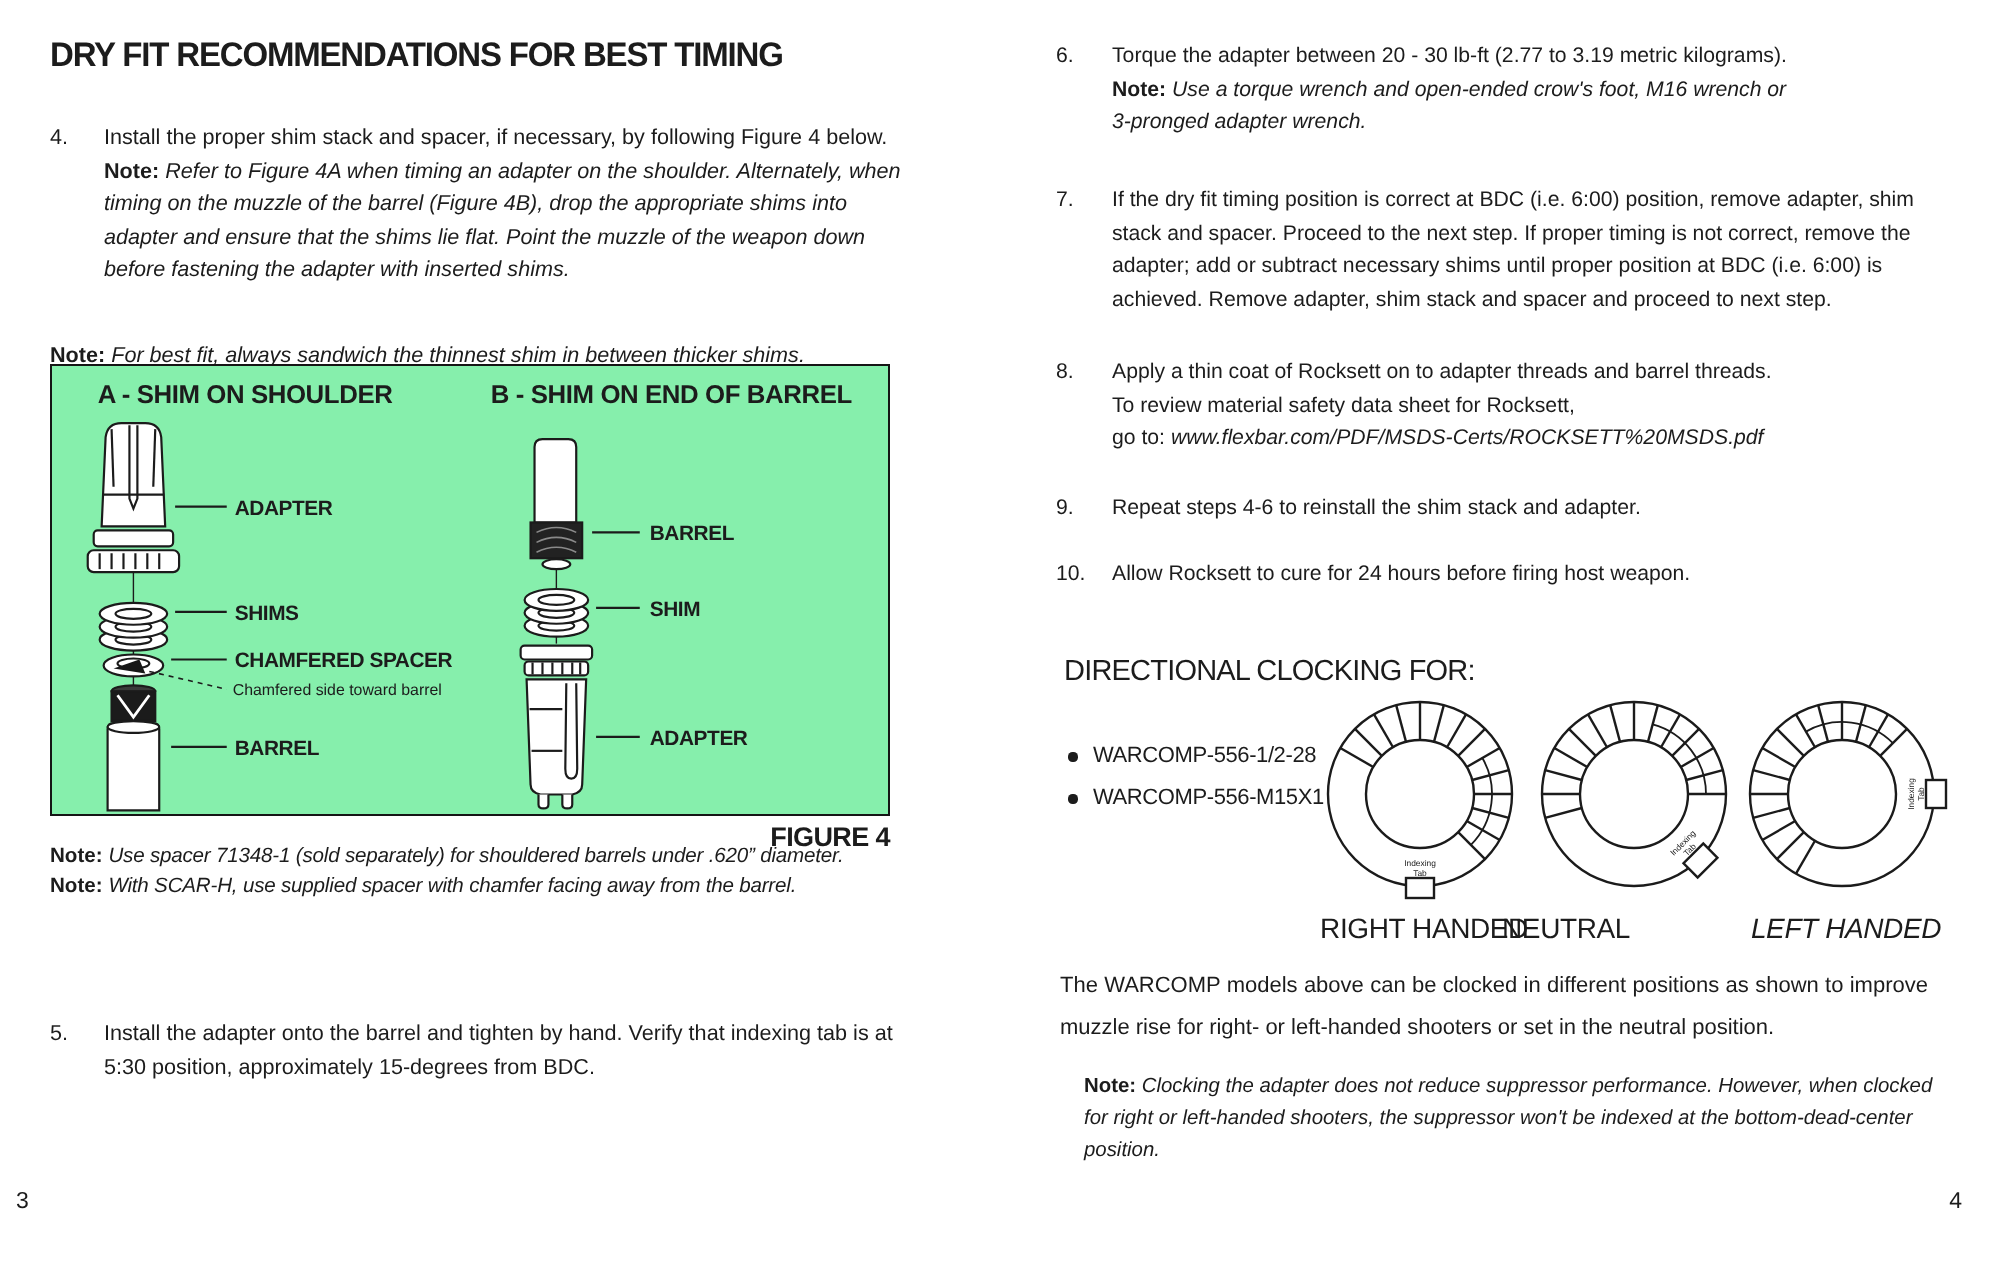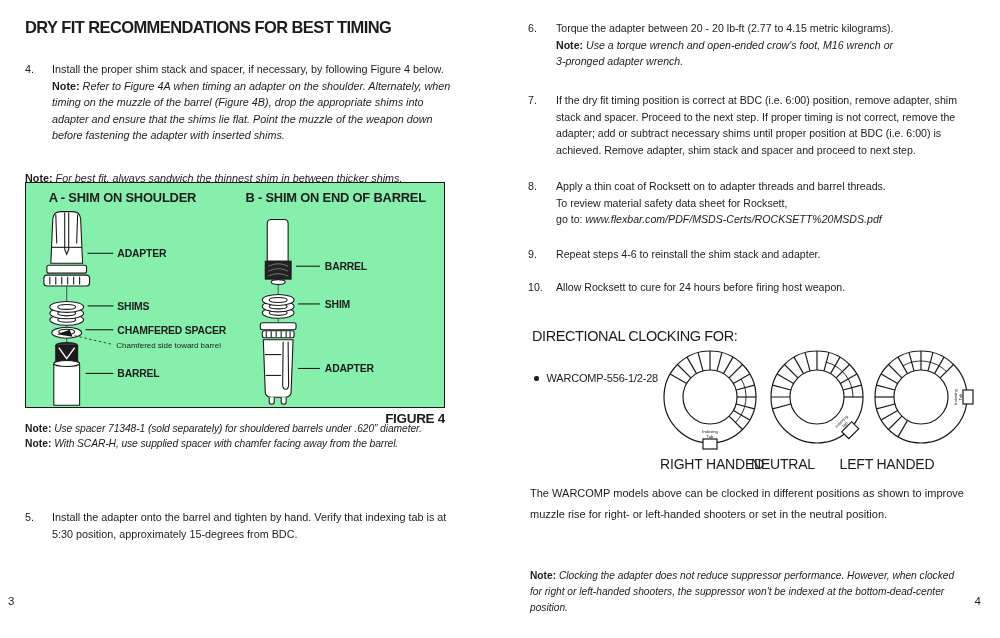--- a/index.html
+++ b/index.html
@@ -52,22 +52,22 @@
   }
   .ring-label {
     width:114px; text-align:center; top:456px;
     font-size:14px; letter-spacing:-0.2px; white-space:nowrap;
   }
   .closing-par {
     left:530px; top:483px; width:434px;
     font-size:11px; line-height:20.5px; text-align:justify;
   }
   .clock-note {
-    left:530px; top:536px; width:436px;
-    font-size:10.2px; line-height:16px;margin-top:32px;
+    left:542px; top:536px; width:436px;
+    font-size:10.2px; line-height:16px;
   }
   .page-num { font-size:11.5px; }
   svg { display:block; }
   svg text {
     font-family:"Liberation Sans","DejaVu Sans",sans-serif;
     fill:#1c1c1c;
   }
   .fig-title { font-size:13px; font-weight:bold; letter-spacing:-0.2px; }
   .fig-label { font-size:10.5px; font-weight:bold; letter-spacing:-0.2px; }
   .fig-subnote { font-size:8px; }
@@ -208,21 +208,21 @@
   </div>
 
   <div class="abs page-num" style="left:8px; top:595px;">3</div>
 </section>
 
 <section class="right-col">
 
   <div class="abs item" style="left:528px; top:20px;">
     <span class="num">6.</span>
     <div class="body">
-      <div class="pre">Torque the adapter between 20 - 20 lb-ft (2.77 to 4.15 metric kilograms).</div>
+      <div class="pre">Torque the adapter between 20 - 30 lb-ft (2.77 to 3.19 metric kilograms).</div>
       <div class="pre"><span class="note-label">Note:</span> <i>Use a torque wrench and open-ended crow's foot, M16 wrench or
 3-pronged adapter wrench.</i></div>
     </div>
   </div>
 
   <div class="abs item" style="left:528px; top:92px;">
     <span class="num">7.</span>
     <div class="body pre">If the dry fit timing position is correct at BDC (i.e. 6:00) position, remove adapter, shim
 stack and spacer. Proceed to the next step. If proper timing is not correct, remove the
 adapter; add or subtract necessary shims until proper position at BDC (i.e. 6:00) is
@@ -247,20 +247,24 @@
     <span class="num">10.</span>
     <div class="body pre">Allow Rocksett to cure for 24 hours before firing host weapon.</div>
   </div>
 
   <h2 class="abs clock-heading">DIRECTIONAL CLOCKING FOR:</h2>
 
   <ul class="abs model-list">
     <li>
         <span class="bullet"></span>
         <span>WARCOMP-556-1/2-28</span>
+      </li>
+    <li>
+        <span class="bullet"></span>
+        <span>WARCOMP-556-M15X1</span>
       </li>
   </ul>
 
   <svg width="0" height="0" style="position:absolute">
     <defs>
       <g id="ringBase" fill="none" stroke="#1b1b1b" stroke-width="1.2">
         <circle cx="55" cy="53" r="46" fill="#fff"></circle>
         <circle cx="55" cy="53" r="27" fill="#fff"></circle>
         <line x1="31.62" y1="39.5" x2="15.16" y2="30"></line>
         <line x1="35.91" y1="33.91" x2="22.48" y2="20.48"></line>
@@ -289,21 +293,21 @@
   </svg>
   <svg class="abs" style="left:762px; top:344px;" viewBox="0 0 114 114" width="114" height="114">
     <use href="#ringBase" transform="rotate(-45 55 53)"></use>
   </svg>
   <svg class="abs" style="left:866px; top:344px;" viewBox="0 0 114 114" width="114" height="114">
     <use href="#ringBase" transform="rotate(-90 55 53)"></use>
   </svg>
 
   <div class="abs ring-label" style="left:655px;">RIGHT HANDED</div>
   <div class="abs ring-label" style="left:726px;">NEUTRAL</div>
-  <div class="abs ring-label" style="left:830px;">LEFT HANDED</div>
+  <div class="abs ring-label" style="left:866px;font-style:italic;">LEFT HANDED</div>
 
   <p class="abs closing-par">The WARCOMP models above can be clocked in different positions as shown to improve muzzle rise for right- or left-handed shooters or set in the neutral position.</p>
 
   <div class="abs clock-note">
     <span class="note-label">Note:</span> <i>Clocking the adapter does not reduce suppressor performance. However, when clocked for right or left-handed shooters, the suppressor won't be indexed at the bottom-dead-center position.</i>
   </div>
 
   <div class="abs page-num" style="right:19px; top:595px;">4</div>
 </section>
 

